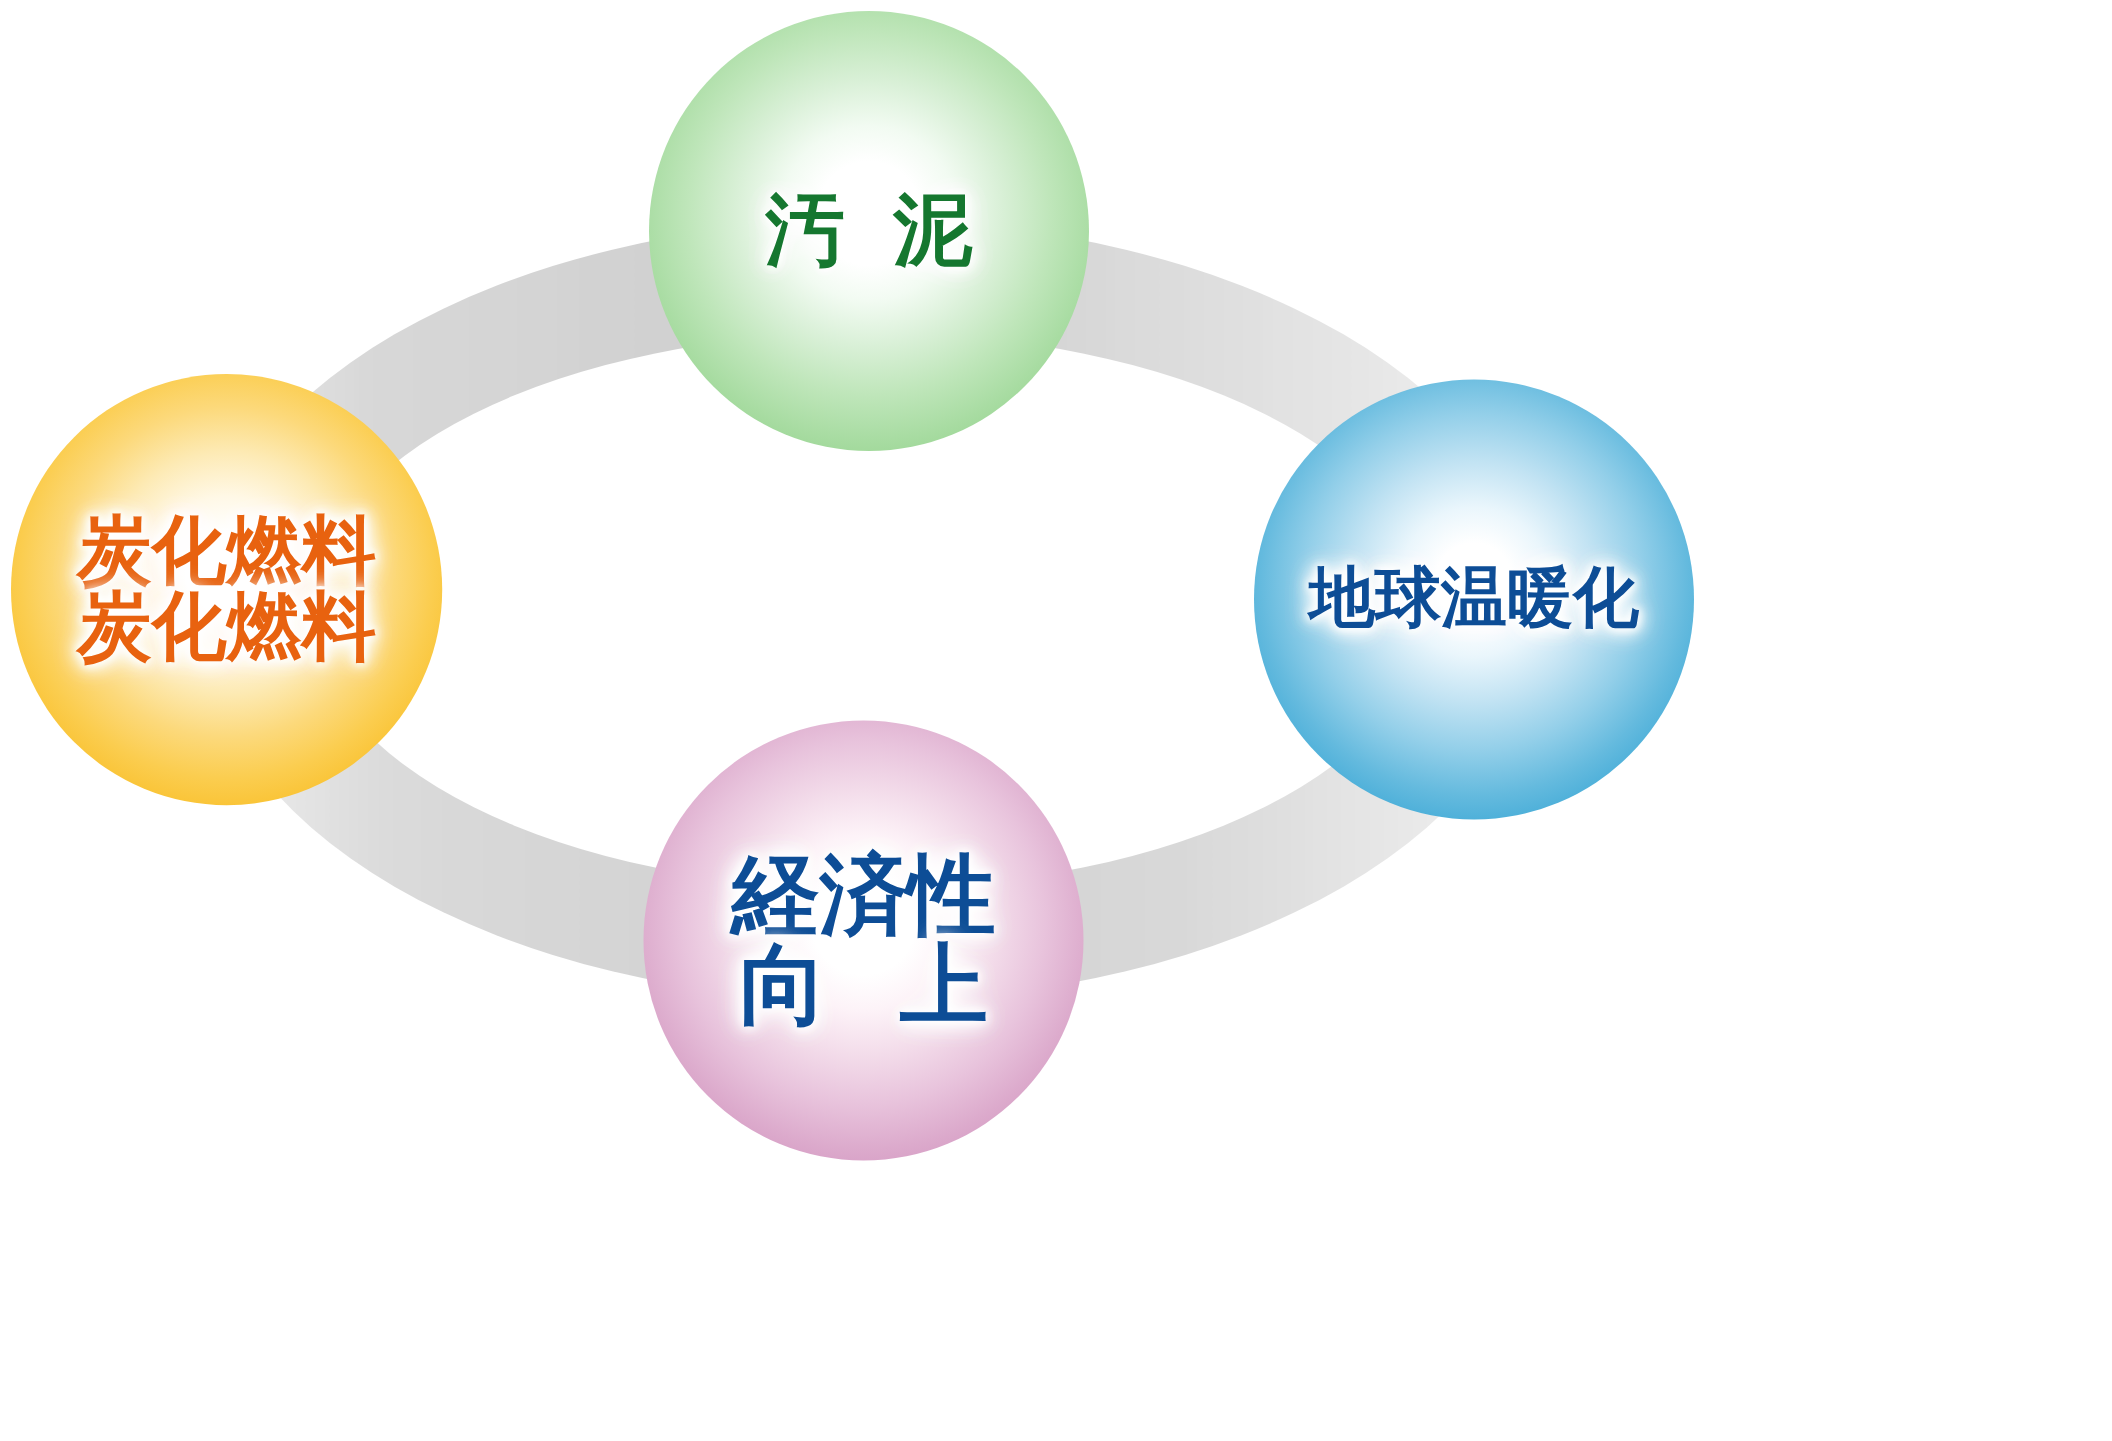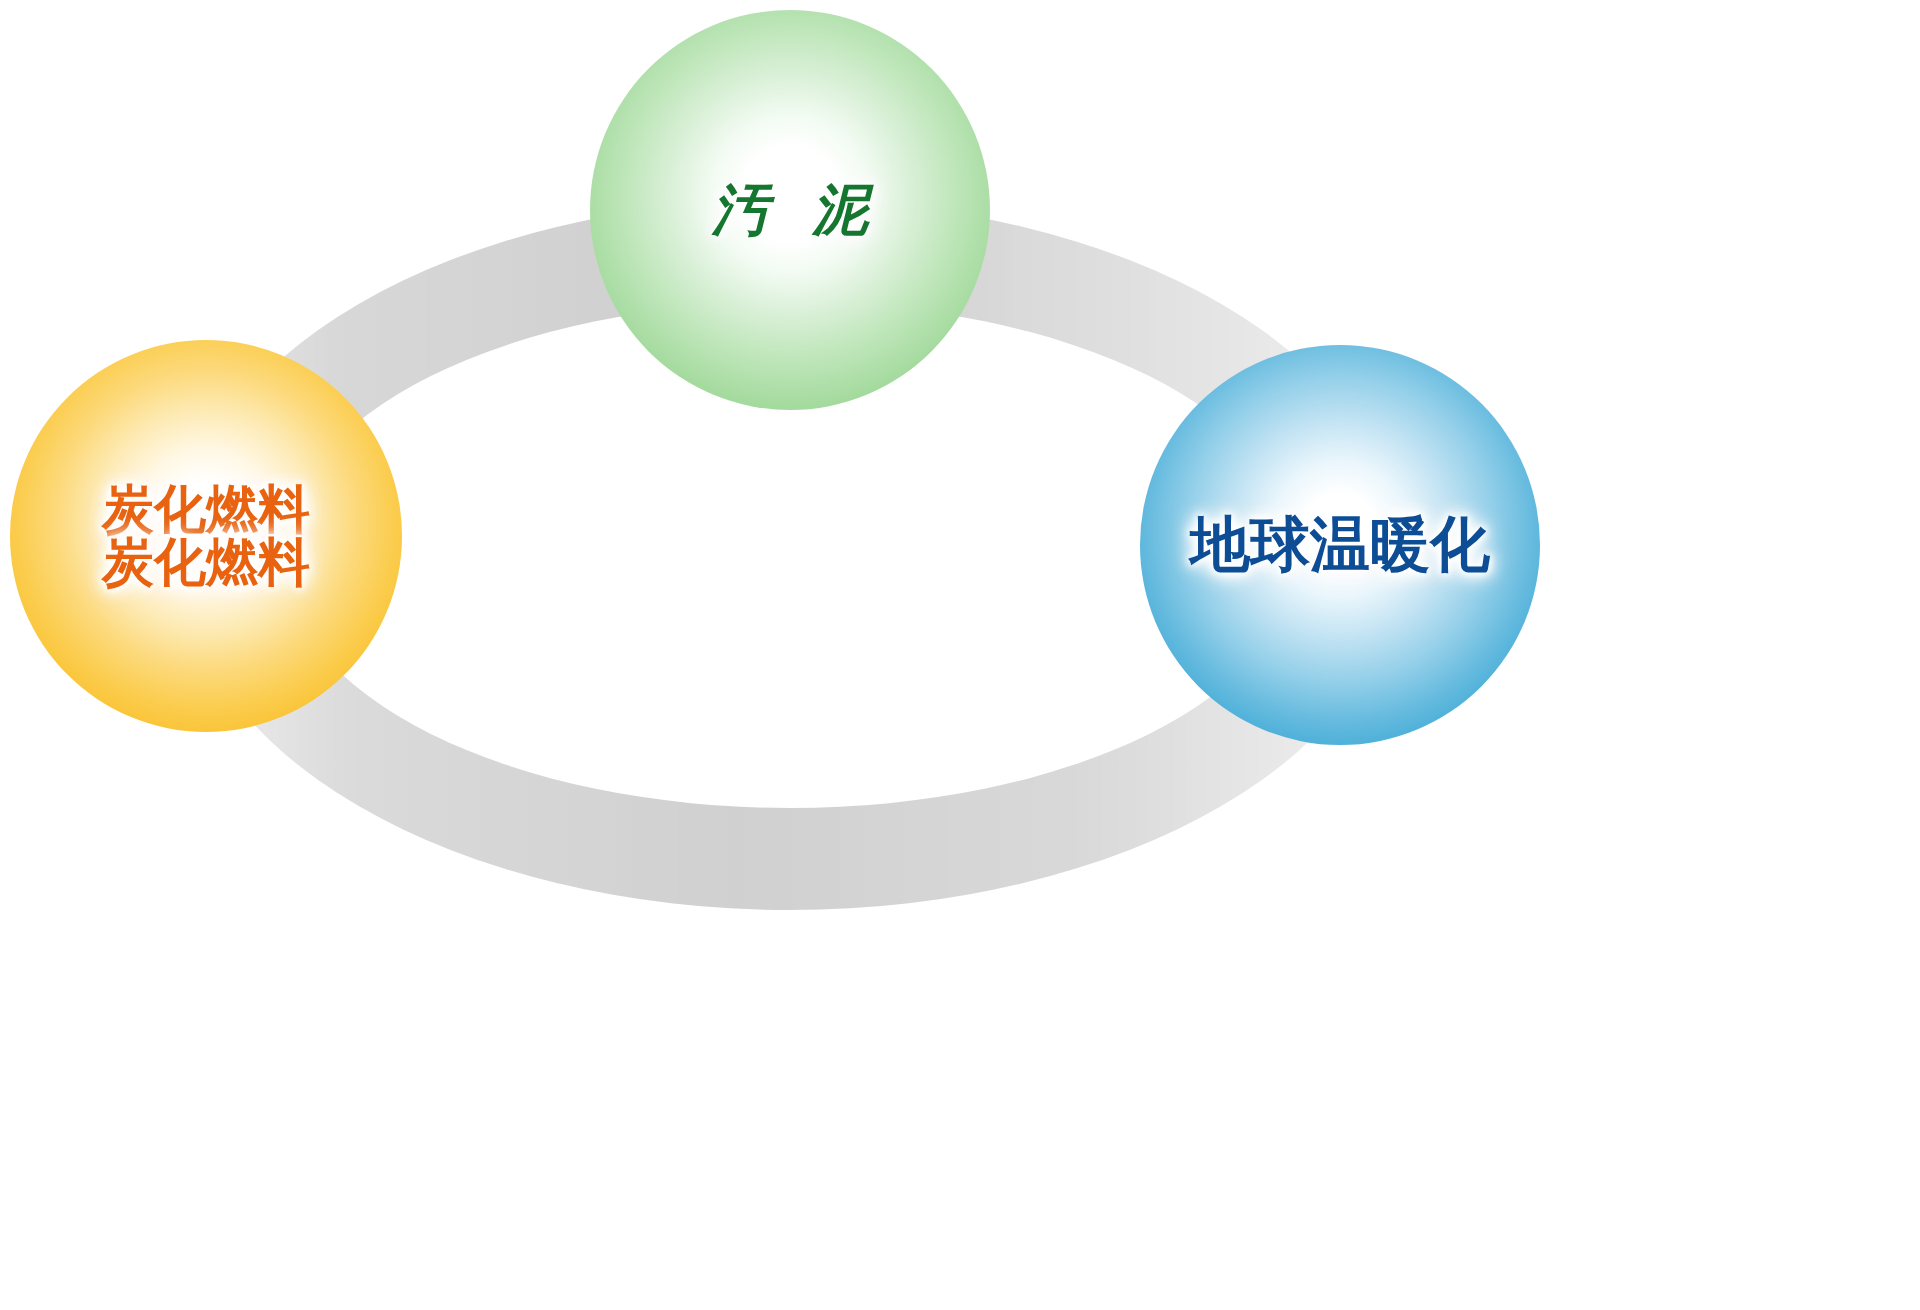--- a/index.html
+++ b/index.html
@@ -42,46 +42,45 @@
         #ffffff 16%,
         #f2fbf2 27%,
         #d9f0d7 41%,
         #bfe6ba 56%,
         #a8dca2 70%,
         #96d38f 82%,
         #8ccd86 92%,
         #8ecf88 100%);
   }
   #node-green .label{
-    font-size:56px;
+    font-size:72px;
     color:#15772f;
     text-shadow:
       0 0 10px #fff,0 0 10px #fff,0 0 18px #fff,0 0 18px #fff,
       0 0 26px #fff,0 0 26px #fff;
-    font-style: italic;
   }
   #node-green .l1{letter-spacing:44px;text-indent:44px;}
 
   
   #node-orange{
     left:10px;top:340px;width:392px;height:392px;
     background:
       radial-gradient(circle at 50% 46%,
         #ffffff 0%,
         #ffffff 13%,
         #fff8e6 24%,
         #fdeab4 38%,
         #fcd97b 52%,
         #fbcd4f 65%,
         #f9c02c 78%,
         #f7bb1e 90%,
         #f6ba1c 100%);
   }
   #node-orange .label{
-    font-size:52px;
+    font-size:68px;
     color:#e8620f;
     text-shadow:
       0 0 9px #fff,0 0 9px #fff,0 0 16px #fff,0 0 16px #fff,
       0 0 24px #fff,0 0 24px #fff;
   }
   #node-orange .l3{letter-spacing:52px;text-indent:52px;}
 
   
   #node-blue{
     left:1140px;top:345px;width:400px;height:400px;
@@ -181,14 +180,20 @@
       <span class="ln l2">炭化燃料</span>
     </div>
   </div>
 
   <div class="node" id="node-blue">
     <div class="label">
       <span class="ln l1">地球温暖化</span>
     </div>
   </div>
 
+  <div class="node" id="node-purple">
+    <div class="label">
+      <span class="ln l1">経済性</span>
+      <span class="ln l2">向上</span>
+    </div>
+  </div>
 
 </div>
 
 </body></html>

